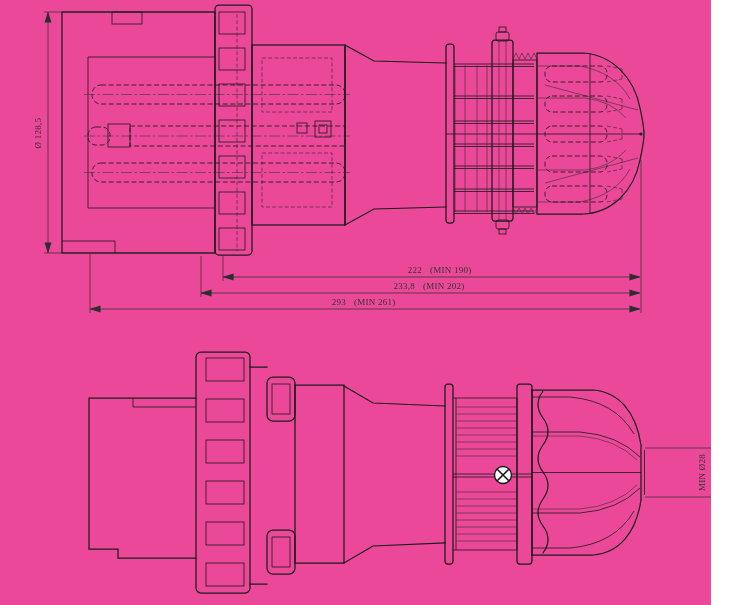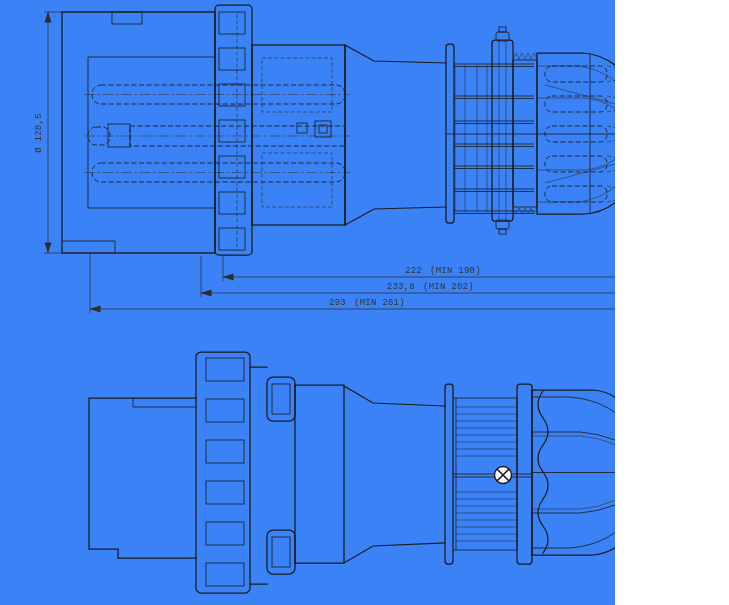--- a/index.html
+++ b/index.html
@@ -1,17 +1,17 @@
 <!DOCTYPE html>
 <html><head>
 <meta charset="utf-8">
 <style>
   html,body{margin:0;padding:0;background:#fff;}
-  #stage{position:relative;width:615px;height:605px;background:#3b82f6;overflow:hidden;
-         font-family:Liberation Mono, monospace;}
+  #stage{position:relative;width:711px;height:605px;background:#ec4899;overflow:hidden;
+         font-family:Liberation Serif, serif;}
   svg{position:absolute;left:0;top:0;}
   .ln   {stroke:#1b1b1b;stroke-width:1.25;fill:none;stroke-linecap:square;}
   .lnth {stroke:#1b1b1b;stroke-width:0.8;fill:none;}
   .lnlt {stroke:#2a2a2a;stroke-width:0.55;fill:none;}
   .hid  {stroke:#1b1b1b;stroke-width:0.85;fill:none;stroke-dasharray:5 2.6;}
   .hidlt{stroke:#2a2a2a;stroke-width:0.6;fill:none;stroke-dasharray:4 2.2;}
   .cl   {stroke:#333;stroke-width:0.55;fill:none;stroke-dasharray:11 2.5 2.5 2.5;}
   .dim  {stroke:#2e2e2e;stroke-width:0.75;fill:none;}
   .ext  {stroke:#2e2e2e;stroke-width:0.7;fill:none;}
   .dimtxt{font-size:9px;fill:#343434;letter-spacing:0.25px;}

